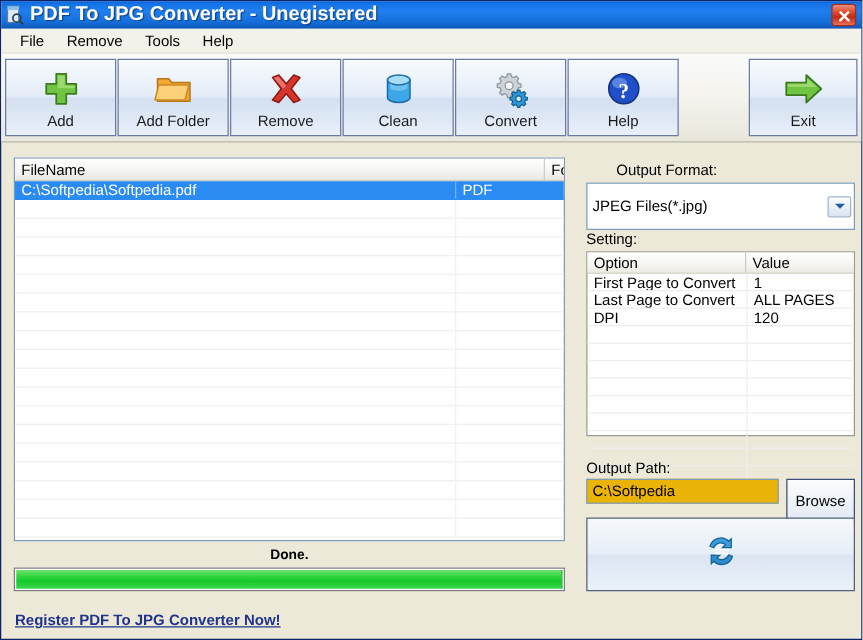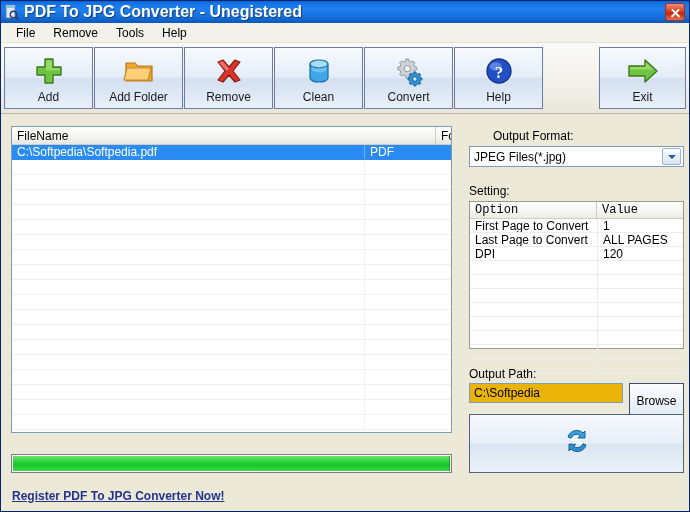--- a/index.html
+++ b/index.html
@@ -102,42 +102,42 @@
     border-right:1px solid #0fa520;
   }
   .reg-link {
     position:absolute; left:11px; top:488px; font-size:12px; font-weight:bold;
     color:#21348c; text-decoration:underline; cursor:pointer;
   }
 
   
   .lbl-strong { position:absolute; font-size:12px; color:#000; }
   .combo {
-    position:absolute; left:468px; top:145px; width:215px; height:21px;
+    position:absolute; left:468px; top:145px; width:215px; height:38px;
     background:#fff; border:1px solid #7f9db9; display:flex; align-items:center;
   }
   .combo .val { flex:1; padding-left:4px; font-size:12px; color:#000; white-space:nowrap; overflow:hidden; }
   .combo .arrow {
     width:19px; height:17px; margin-right:2px; flex:0 0 auto;
     border:1px solid #9fb4cc; border-radius:2px;
     background: linear-gradient(to bottom,#fdfefe 0%,#eaf1f8 50%,#d7e4f2 100%);
     display:flex; align-items:center; justify-content:center; cursor:pointer;
   }
   .combo .arrow i {
     display:block; width:0; height:0; border-left:4px solid transparent;
     border-right:4px solid transparent; border-top:4px solid #1b5faa;
   }
   .settings {
     position:absolute; left:468px; top:200px; width:215px; height:148px;
     background:#ffffff; border:1px solid #9a9a8c;
   }
   .st-head { display:flex; height:17px;
     background: linear-gradient(to bottom,#ffffff 0%,#f5f5f2 60%,#eceae2 100%);
     border-bottom:1px solid #cfccc0; }
-  .st-head div { font-size:12px; padding:1px 0 0 5px;font-family:Liberation Mono, monospace; }
+  .st-head div { font-size:12px; padding:1px 0 0 5px; }
   .st-head .c1 { width:127px; border-right:1px solid #cfccc0; }
   .st-head .c2 { flex:1; }
   .st-row { display:flex; height:14px; font-size:12px; border-bottom:1px solid #ededed; }
   .st-row .c1 { width:127px; padding-left:5px; white-space:nowrap; overflow:hidden; }
   .st-row .c2 { flex:1; padding-left:5px; border-left:1px solid #ededed; white-space:nowrap; }
 
   .path-input {
     position:absolute; left:468px; top:382px; width:154px; height:20px;
     background:#eab308; border:1px solid #7f9db9; font-size:12px;
     padding:0 0 0 4px; line-height:18px; color:#000;
@@ -349,20 +349,21 @@
           <div class="c1"></div>
           <div class="c2"></div>
         </div>
         <div class="lv-row">
           <div class="c1"></div>
           <div class="c2"></div>
         </div>
       </div>
   </div>
 
+  <div class="status-text">Done.</div>
   <div class="progress-outer">
     <div class="progress-inner" id="progress-fill" style="width: 100%;"></div>
   </div>
   <div class="reg-link">Register PDF To JPG Converter Now!</div>
 
   <div class="lbl-strong" style="left:492px; top:128px;">Output Format:</div>
 
   <div class="combo">
     <span class="val">JPEG Files(*.jpg)</span>
     <span class="arrow">

